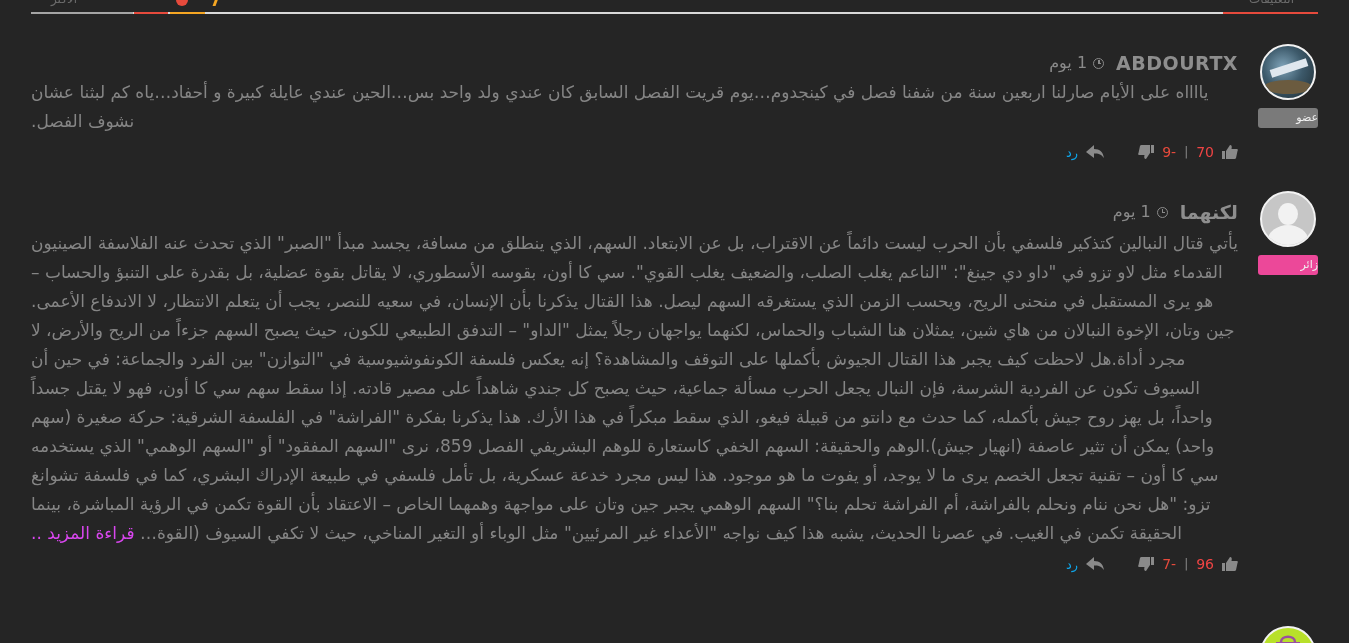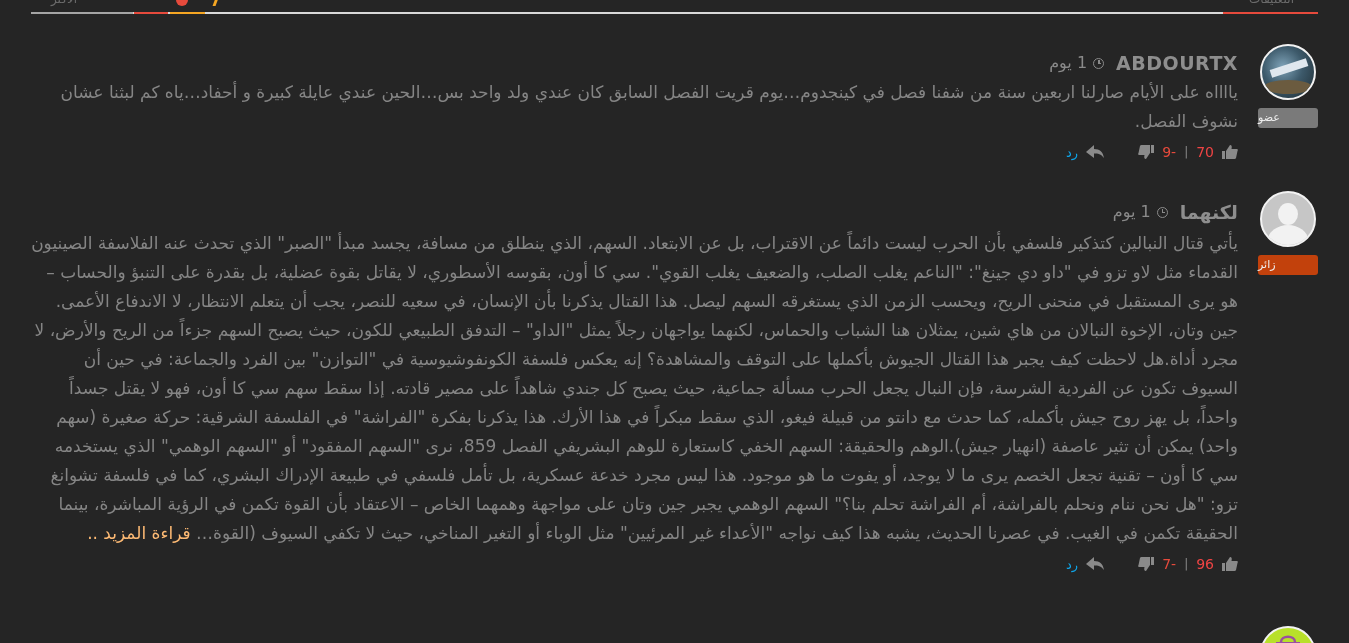--- a/index.html
+++ b/index.html
@@ -29,32 +29,32 @@
   }
   .avatar-photo { background:radial-gradient(circle at 40% 40%, #7fa3b8 0%, #3d5a6b 45%, #1d2a30 100%); }
   .avatar-photo::before { content:""; position:absolute; left:8px; top:18px; width:38px; height:8px; background:#dfe7ee; transform:rotate(-18deg); }
   .avatar-photo::after { content:""; position:absolute; left:2px; top:34px; width:48px; height:14px; background:#6b5b3f; border-radius:50%; }
   .avatar-default { background:#c6c6c6; }
   .avatar-default .head { position:absolute; left:16px; top:10px; width:20px; height:22px; border-radius:50%; background:#f2f2f2; }
   .avatar-default .body { position:absolute; left:6px; top:32px; width:40px; height:30px; border-radius:50% 50% 0 0; background:#f2f2f2; }
   .avatar-green { background:#b8e02a; }
   .role-badge {
     display:block; width:60px; height:20px; margin-top:8px; border-radius:3px;
-    background:#7a7a7a; color:#f0f0f0; font-size:11px; line-height:20px; text-align:left;
+    background:#7a7a7a; color:#f0f0f0; font-size:11px; line-height:20px; text-align:right;
   }
-  .role-badge.guest { background:#c2410c; }
+  .role-badge.guest { background:#ec4899; }
   .content { position:absolute; right:80px; left:0; top:0; }
   .meta { height:22px; line-height:22px; display:flex; align-items:center; gap:6px; }
   .author { font-weight:bold; font-size:19px; color:#8e8e8e; letter-spacing:0.5px; }
   .clock { width:9px; height:9px; border:1.5px solid #8a8a8a; border-radius:50%; position:relative; margin-right:6px; }
   .clock::before { content:""; position:absolute; left:4px; top:1px; width:1.5px; height:4px; background:#8a8a8a; }
   .clock::after { content:""; position:absolute; left:4px; top:4px; width:3px; height:1.5px; background:#8a8a8a; }
   .time { font-size:16px; color:#8a8a8a; }
-  .text { font-size:17px; line-height:29px; color:#858585; text-align:right; margin-top:4px; }
-  .read-more { color:#fdba74; }
+  .text { font-size:17px; line-height:29px; color:#858585; text-align:left; margin-top:4px; }
+  .read-more { color:#d946ef; }
   .actions { display:flex; align-items:center; gap:8px; height:24px; margin-top:4px; font-size:14px; }
   .likes { color:#ef4444; }
   .dislikes { color:#e64a3c; }
   .sep { color:#888; font-size:12px; }
   .icon-svg { display:inline-block; }
   .reply-label { color:#0ea5e9; font-size:13px; }
 </style>
 </head>
 <body>
 

